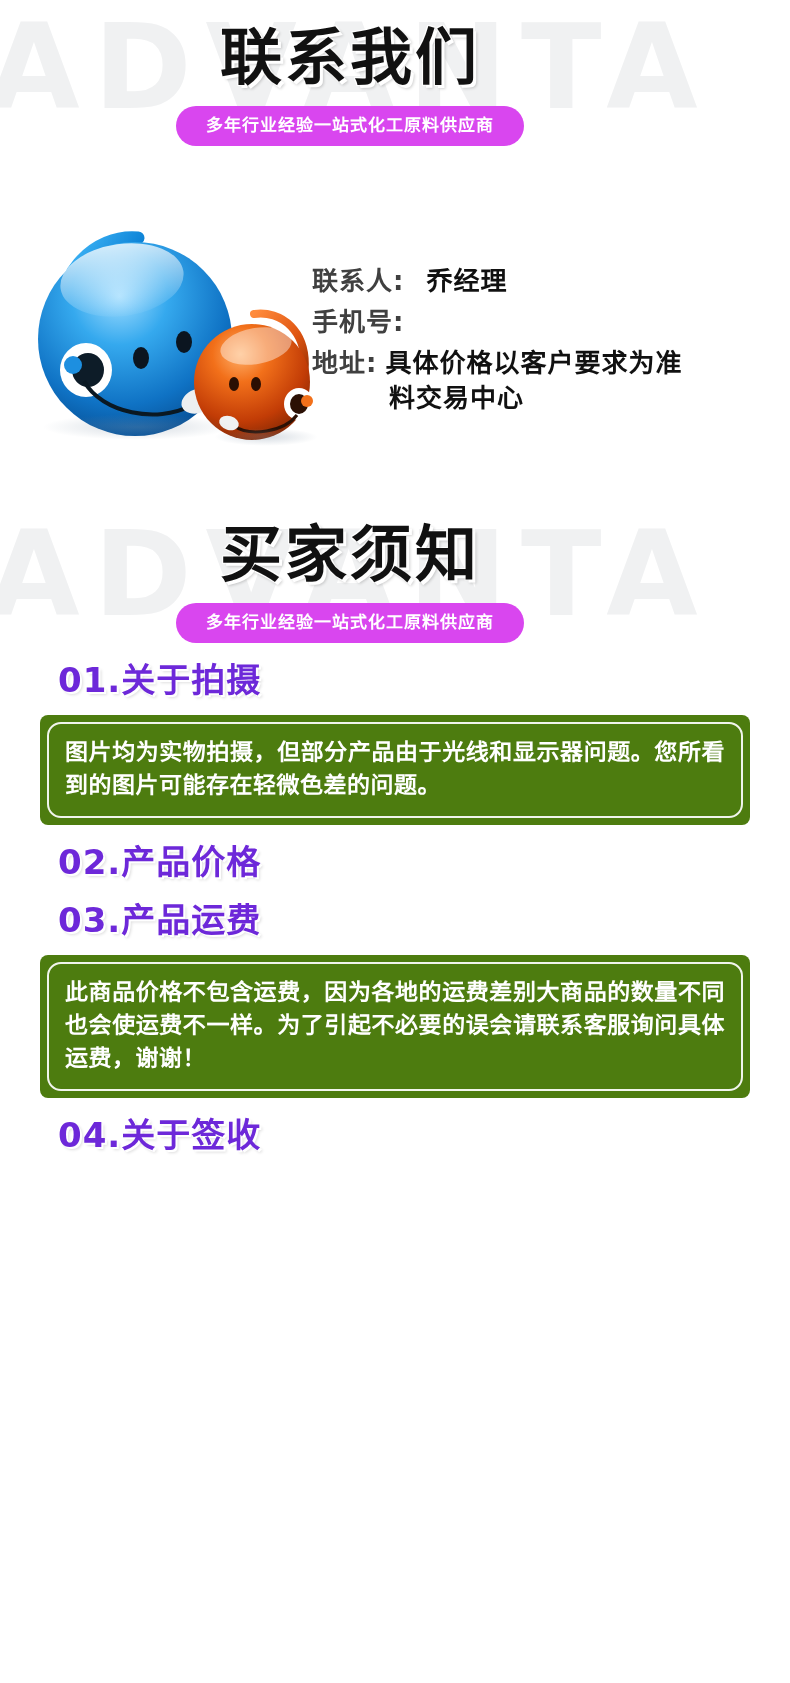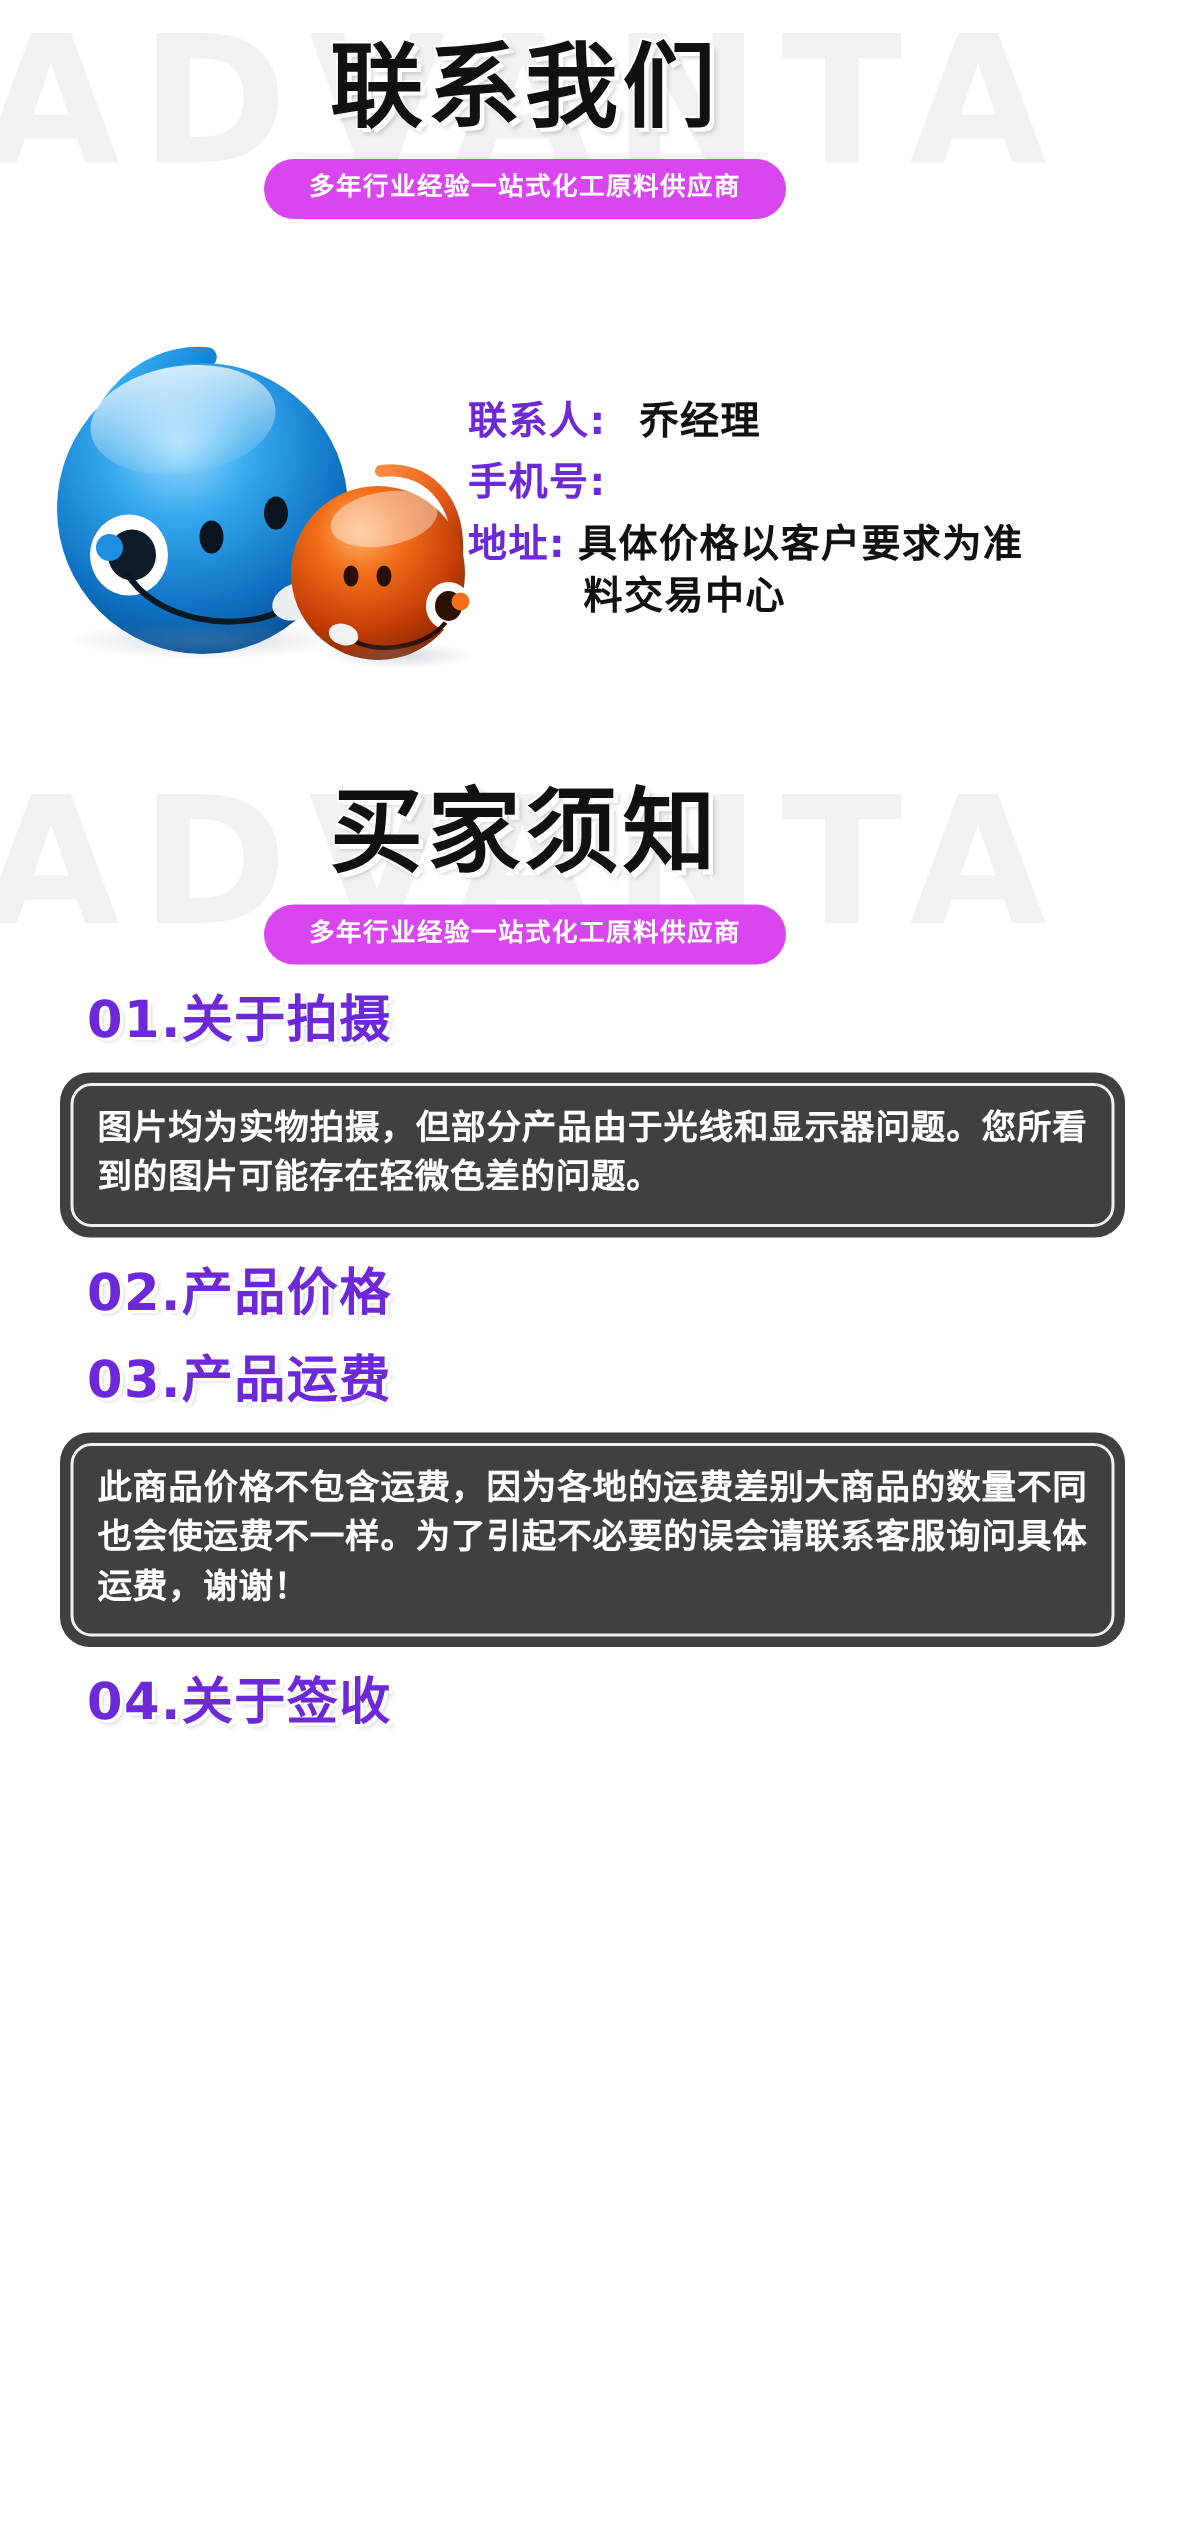--- a/index.html
+++ b/index.html
@@ -99,21 +99,21 @@
   .c-row {
     display: flex;
     align-items: baseline;
     margin-bottom: 7px;
     white-space: nowrap;
   }
   .c-label {
     font-size: 26px;
     line-height: 34px;
     font-weight: 700;
-    color: #6d28d9;
+    color: #404040;
     letter-spacing: 1px;
     flex: 0 0 auto;
   }
   .c-value {
     font-size: 26px;
     line-height: 34px;
     font-weight: 700;
     color: #111111;
     letter-spacing: 1px;
     margin-left: 22px;
@@ -144,22 +144,22 @@
   .notice-heading {
     font-size: 34px;
     line-height: 42px;
     font-weight: 700;
     color: #6d28d9;
     letter-spacing: 1px;
     margin: 0 0 14px 18px;
     text-shadow: 2px 2px 0 #ffffff, 3px 3px 3px rgba(0,0,0,0.13);
   }
   .notice-box {
-    background: #404040;
-    border-radius: 20px;
+    background: #4d7c0f;
+    border-radius: 8px;
     padding: 7px;
     box-sizing: border-box;
   }
   .notice-box-inner {
     border: 2px solid rgba(255,255,255,0.92);
     border-radius: 14px;
     padding: 12px 16px 14px 16px;
     box-sizing: border-box;
   }
   .notice-text {

